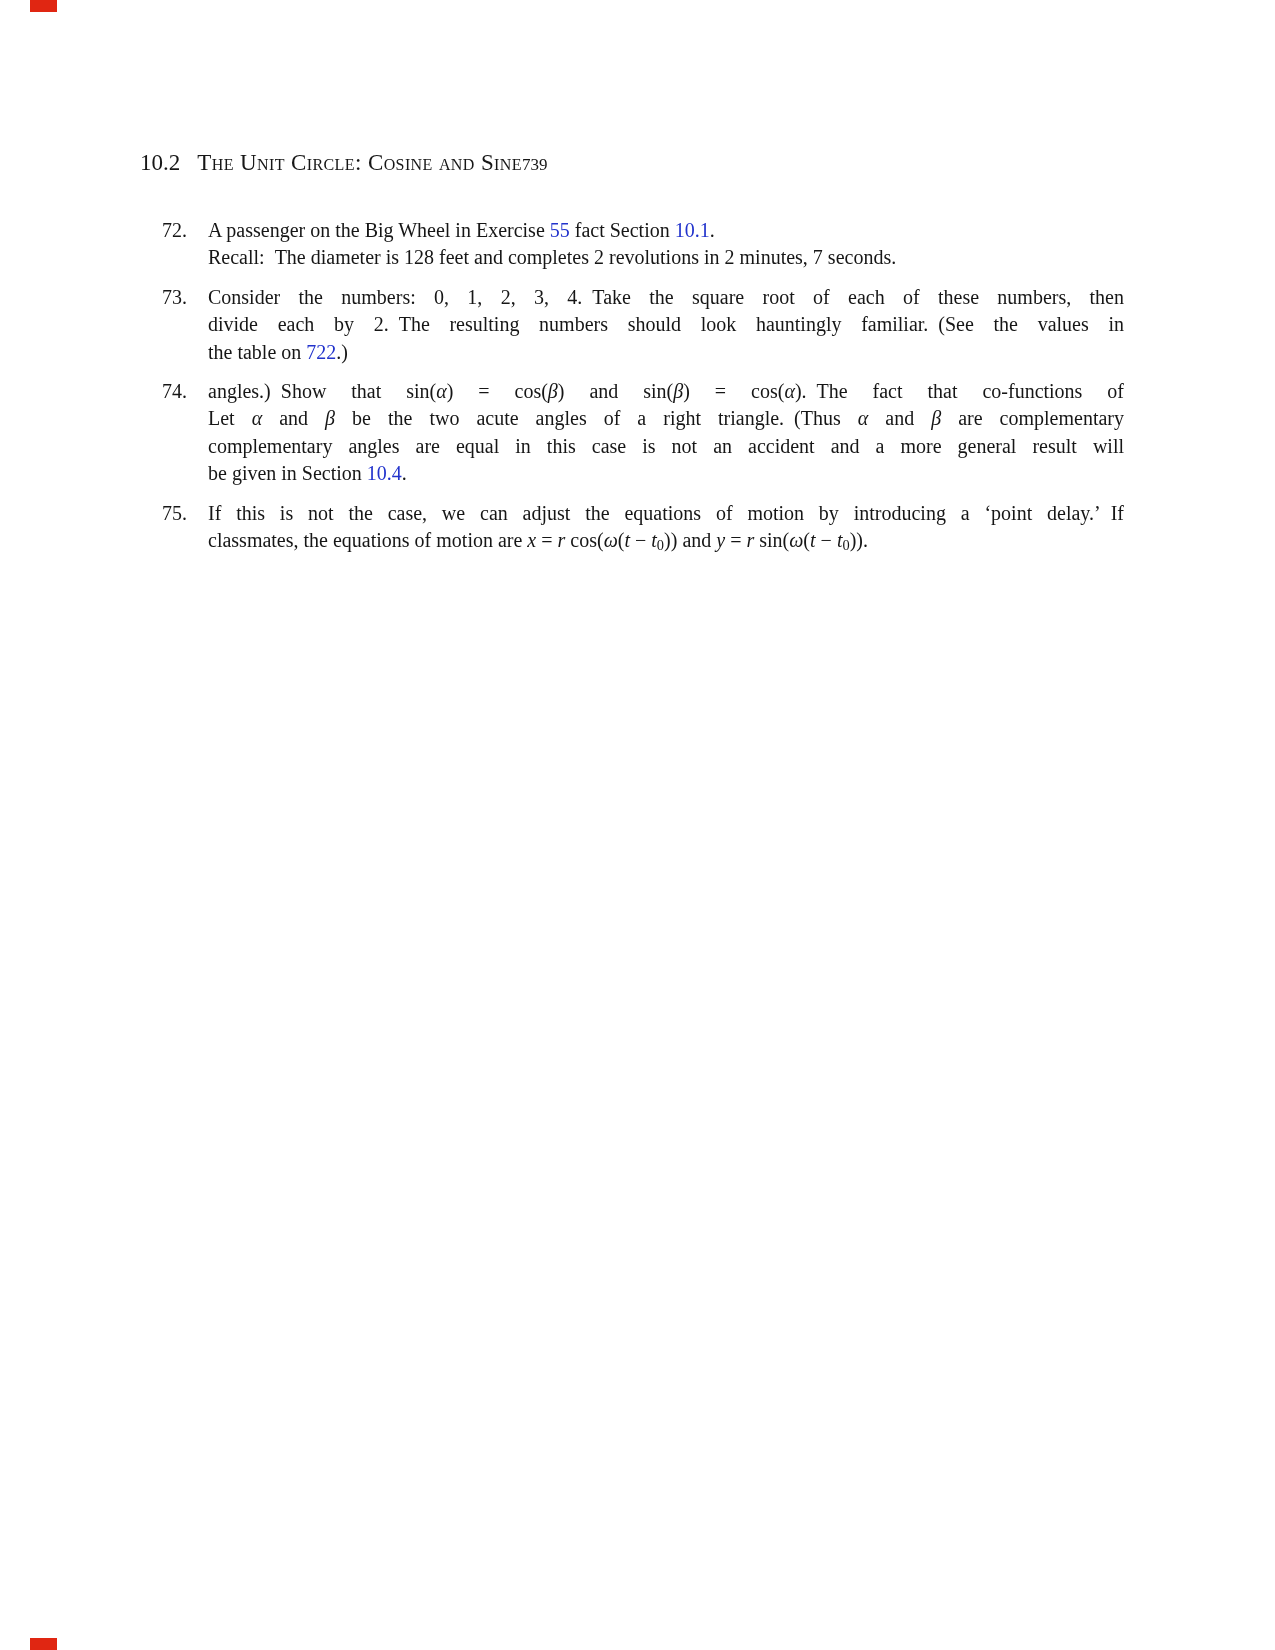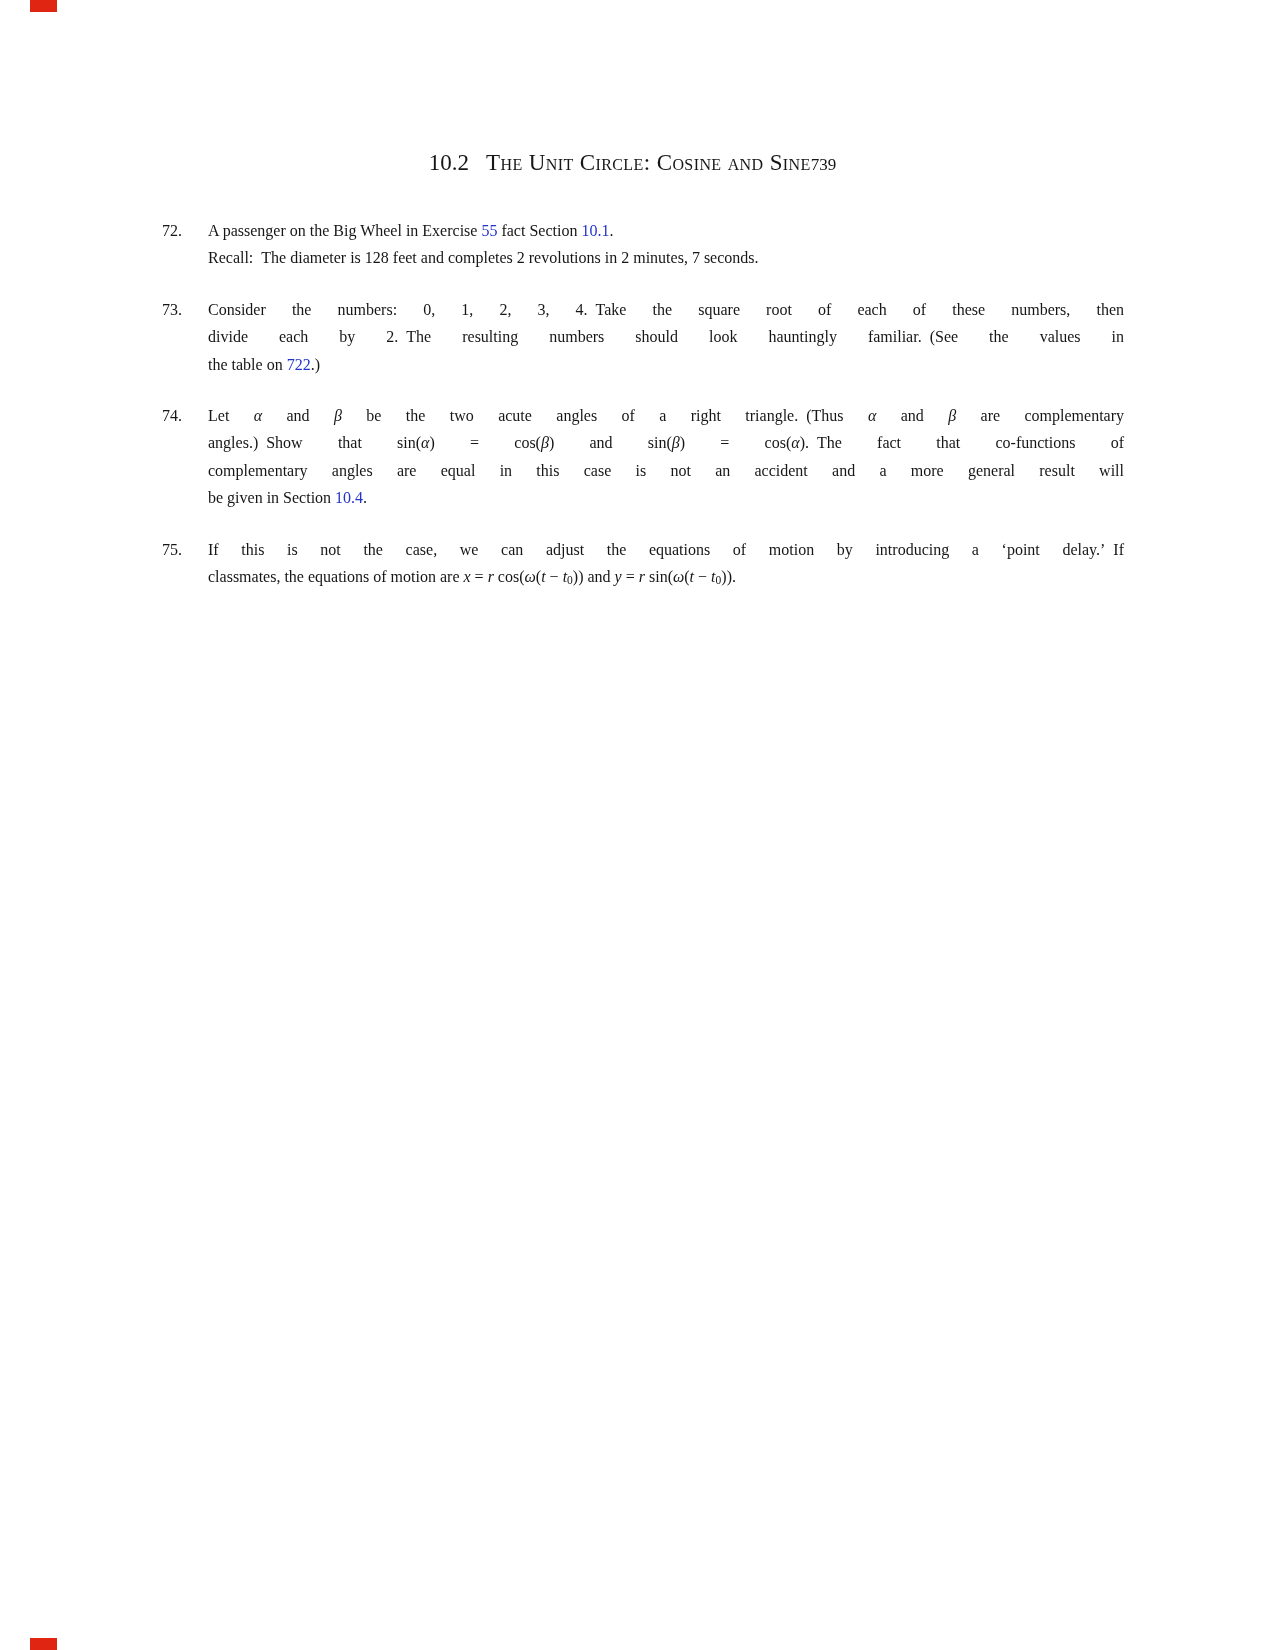--- a/index.html
+++ b/index.html
@@ -13,31 +13,31 @@
 
   .corner-mark {
     position: absolute; left: 30px; width: 27px; height: 12px;
     background: var(--c-corner_mark, #e02612);
   }
   .corner-mark.top { top: 0; }
   .corner-mark.bottom { bottom: 0; }
 
   .header-row {
     position: absolute; top: 151px; left: 140px; width: 985px;
-    display: flex; justify-content: center; align-items: baseline;
+    display: flex; justify-content: flex-start; align-items: baseline;
     font-size: 23px; line-height: 24px; white-space: nowrap;
   }
   .section-heading .sc { font-variant: small-caps; letter-spacing: 0.4px; margin-left: 17px; }
   .page-number { font-size: 17px; }
 
   .content {
     position: absolute; top: 217px; left: 162px; width: 962px;
-    font-size: 16px;
+    font-size: 20px;
   }
-  .exercise { display: flex; margin-top: 24px; }
+  .exercise { display: flex; margin-top: 12px; }
   .exercise:first-child { margin-top: 0; }
   .ex-number { width: 46px; flex: none; line-height: 27.4px; }
   .ex-lines { width: 916px; flex: none; }
   .line {
     line-height: 27.4px; min-height: 27.4px;
     text-align: left;
   }
   .line.j { text-align: justify; text-align-last: justify; }
   .line.recall { }
 
@@ -75,22 +75,22 @@
       <div class="ex-lines">
         <div class="line j"><span>Consider the numbers: 0, 1, 2, 3, 4. Take the square root of each of these numbers, then</span></div>
         <div class="line j"><span>divide each by 2. The resulting numbers should look hauntingly familiar. (See the values in</span></div>
         <div class="line"><span>the table on </span><span class="run-l">722</span><span>.)</span></div>
       </div>
     </div>
 
     <div class="exercise">
       <div class="ex-number">74.</div>
       <div class="ex-lines">
+        <div class="line j"><span>angles.) Show that sin(</span><span class="run-i">α</span><span>) = cos(</span><span class="run-i">β</span><span>) and sin(</span><span class="run-i">β</span><span>) = cos(</span><span class="run-i">α</span><span>). The fact that co-functions of</span></div>
         <div class="line j"><span>Let </span><span class="run-i">α</span><span> and </span><span class="run-i">β</span><span> be the two acute angles of a right triangle. (Thus </span><span class="run-i">α</span><span> and </span><span class="run-i">β</span><span> are complementary</span></div>
-        <div class="line j"><span>angles.) Show that sin(</span><span class="run-i">α</span><span>) = cos(</span><span class="run-i">β</span><span>) and sin(</span><span class="run-i">β</span><span>) = cos(</span><span class="run-i">α</span><span>). The fact that co-functions of</span></div>
         <div class="line j"><span>complementary angles are equal in this case is not an accident and a more general result will</span></div>
         <div class="line"><span>be given in Section </span><span class="run-l">10.4</span><span>.</span></div>
       </div>
     </div>
 
     <div class="exercise">
       <div class="ex-number">75.</div>
       <div class="ex-lines">
         <div class="line j"><span>If this is not the case, we can adjust the equations of motion by introducing a ‘point delay.’ If</span></div>
         <div class="line"><span>classmates, the equations of motion are </span><span class="run-i">x</span><span> = </span><span class="run-i">r</span><span> cos(</span><span class="run-i">ω</span><span>(</span><span class="run-i">t</span><span> − </span><span class="run-i">t</span><span class="run-sub">0</span><span>)) and </span><span class="run-i">y</span><span> = </span><span class="run-i">r</span><span> sin(</span><span class="run-i">ω</span><span>(</span><span class="run-i">t</span><span> − </span><span class="run-i">t</span><span class="run-sub">0</span><span>)).</span></div>

